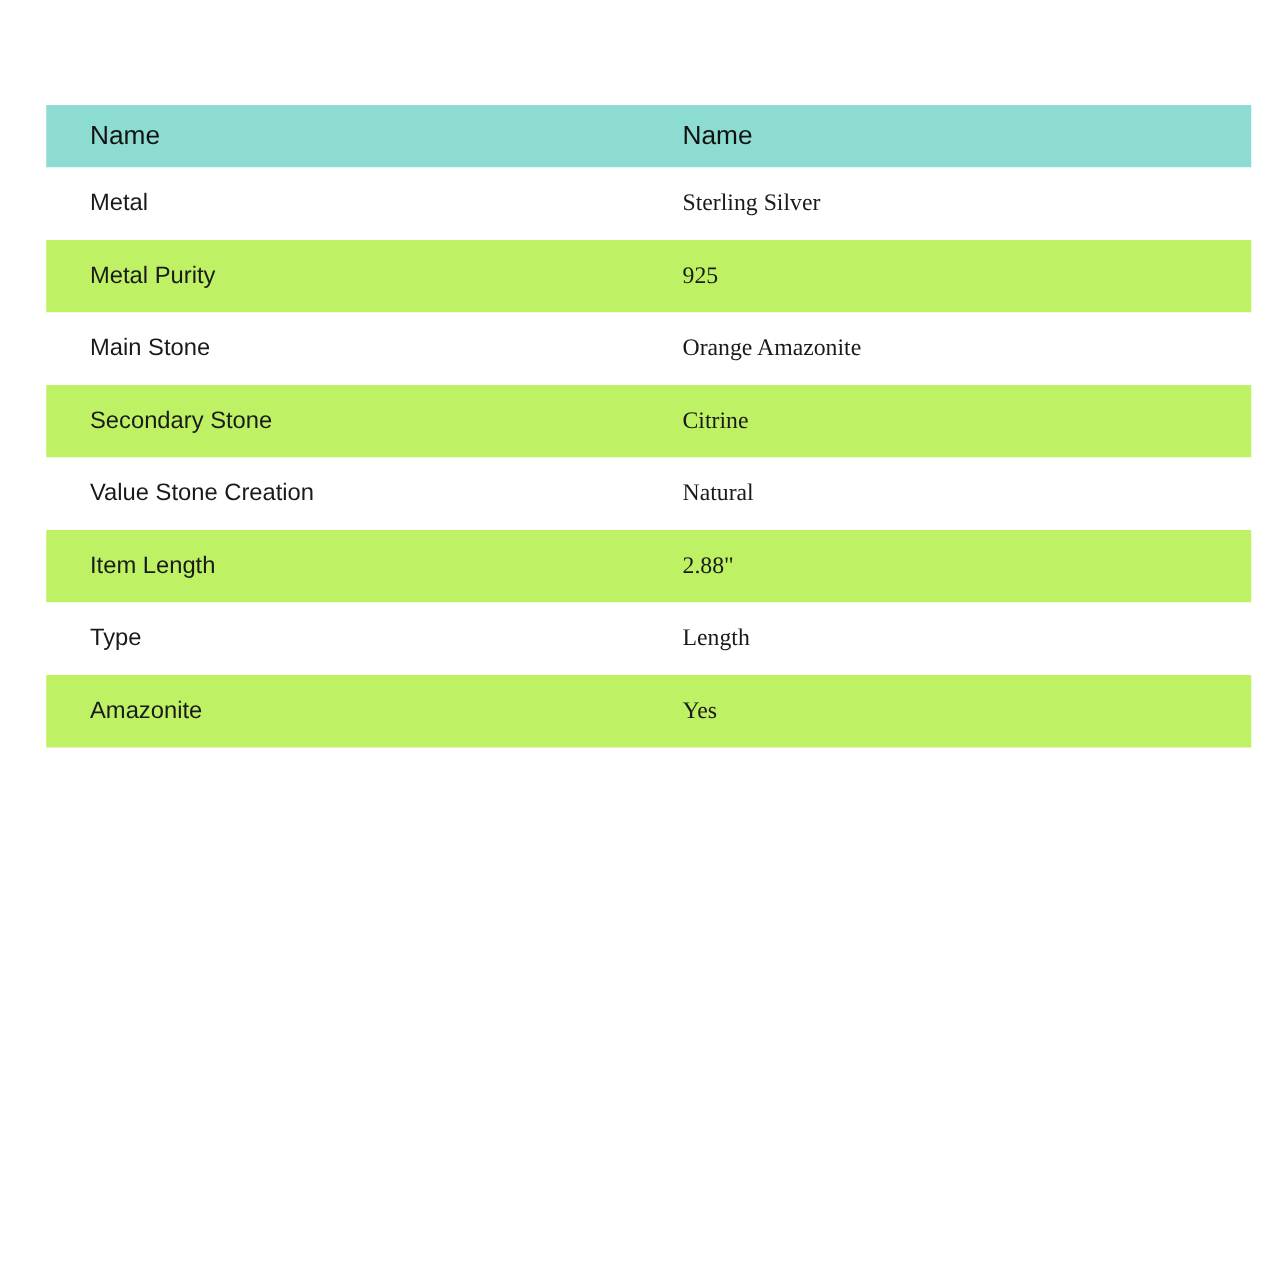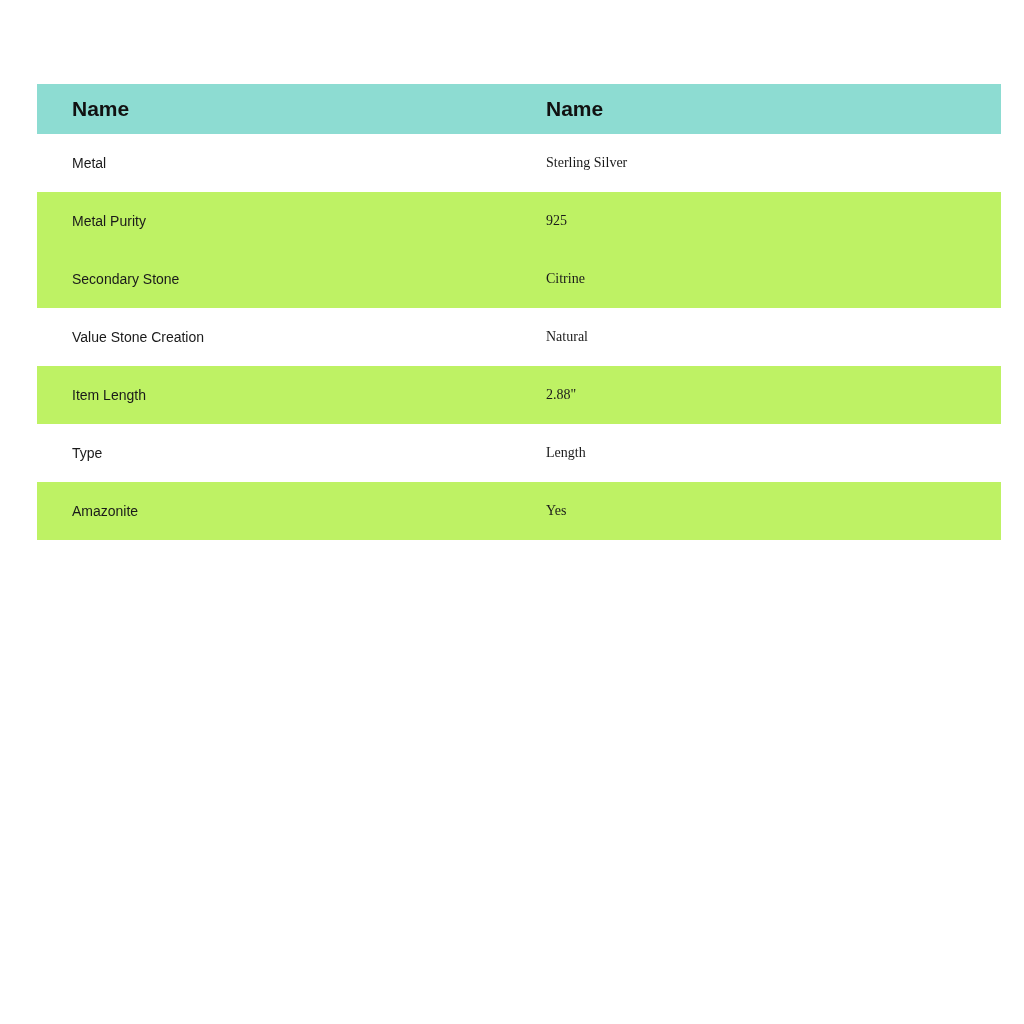--- a/index.html
+++ b/index.html
@@ -28,33 +28,33 @@
     border-collapse: collapse;
     table-layout: fixed;
   }
   .spec-table col.col-name { width: 487px; }
   .spec-table col.col-value { width: 477px; }
 
   .spec-table thead th {
     background: #8ddcd2;
     color: #111111;
     font-size: 21px;
-    font-weight: 700;
+    font-weight: 400;
     text-align: left;
     height: 50px;
     padding: 0 0 0 35px;
     vertical-align: middle;
     border: none;
   }
   .spec-table thead th.value-head {
     padding-left: 22px;
   }
 
   .spec-table tbody td {
-    font-size: 14px;
+    font-size: 19px;
     font-weight: 400;
     color: #1a1a1a;
     height: 58px;
     padding: 0 0 0 35px;
     vertical-align: middle;
     border: none;
     background: #ffffff;
   }
   .spec-table tbody td.value-cell {
     padding-left: 22px;
@@ -81,20 +81,24 @@
     </thead>
     <tbody>
       <tr>
         <td>Metal</td>
         <td class="value-cell">Sterling Silver</td>
       </tr>
       <tr class="alt">
         <td>Metal Purity</td>
         <td class="value-cell">925</td>
       </tr>
+      <tr>
+        <td>Main Stone</td>
+        <td class="value-cell">Orange Amazonite</td>
+      </tr>
       <tr class="alt">
         <td>Secondary Stone</td>
         <td class="value-cell">Citrine</td>
       </tr>
       <tr>
         <td>Value Stone Creation</td>
         <td class="value-cell">Natural</td>
       </tr>
       <tr class="alt">
         <td>Item Length</td>

